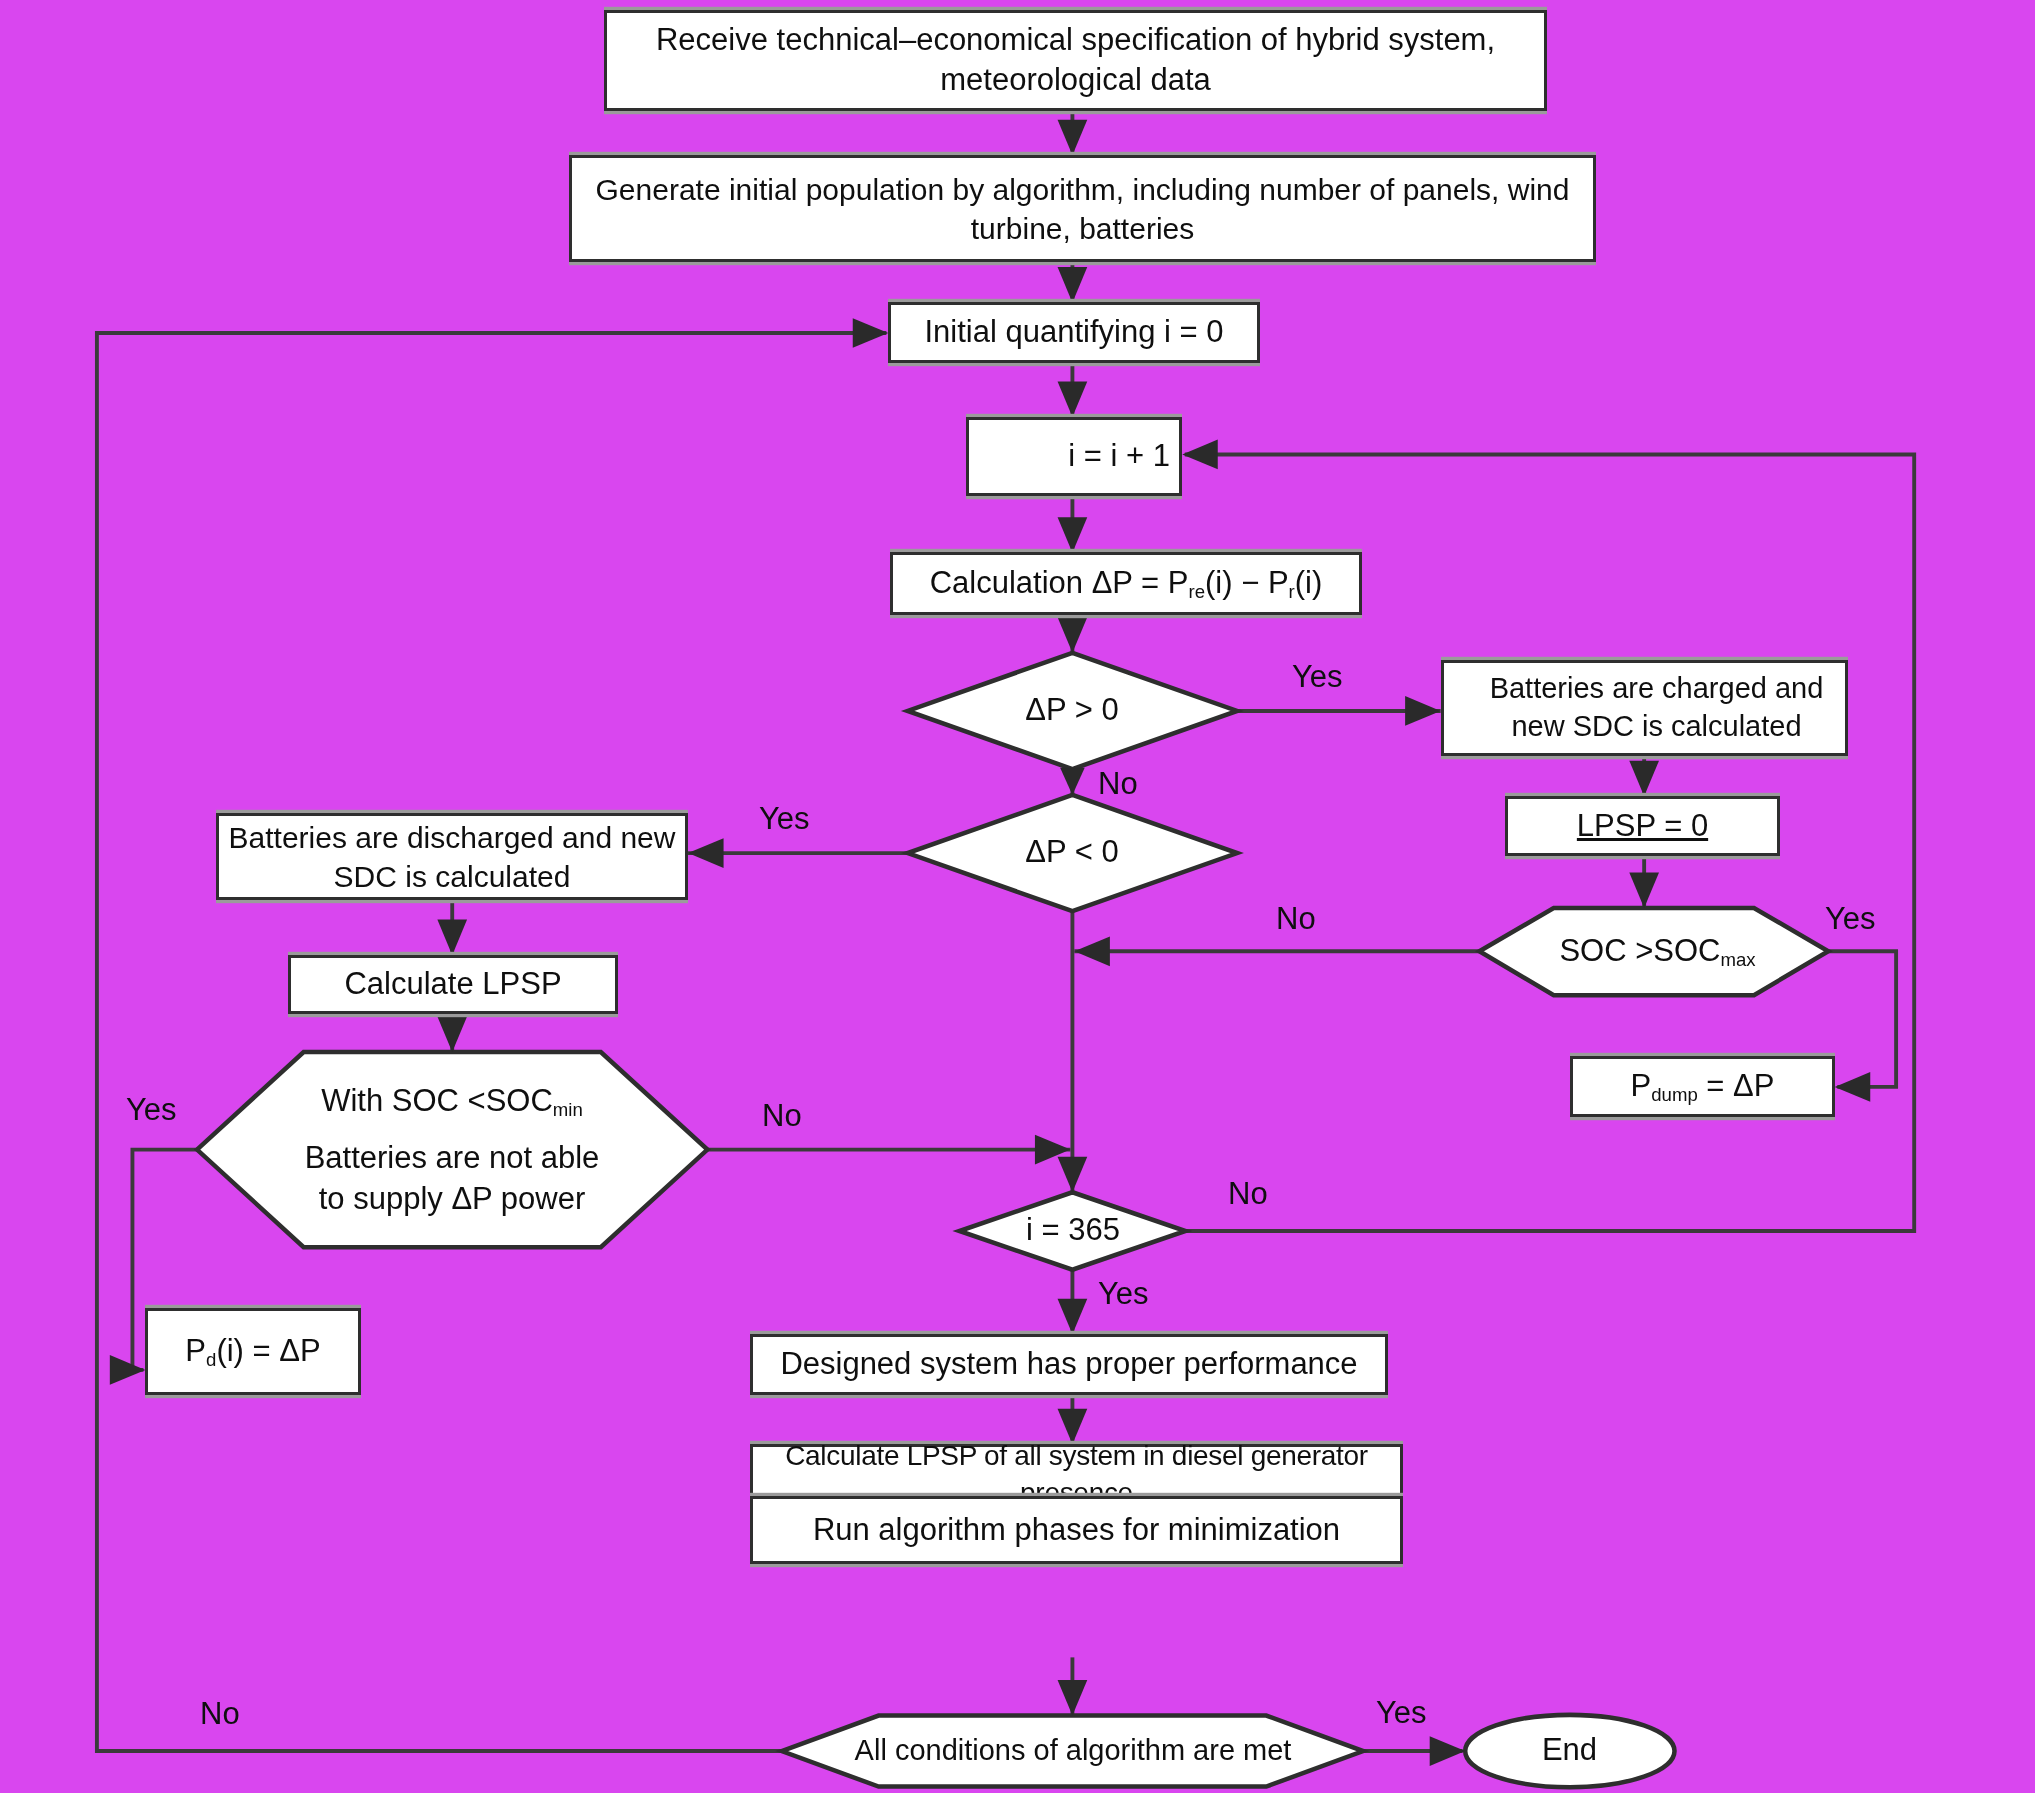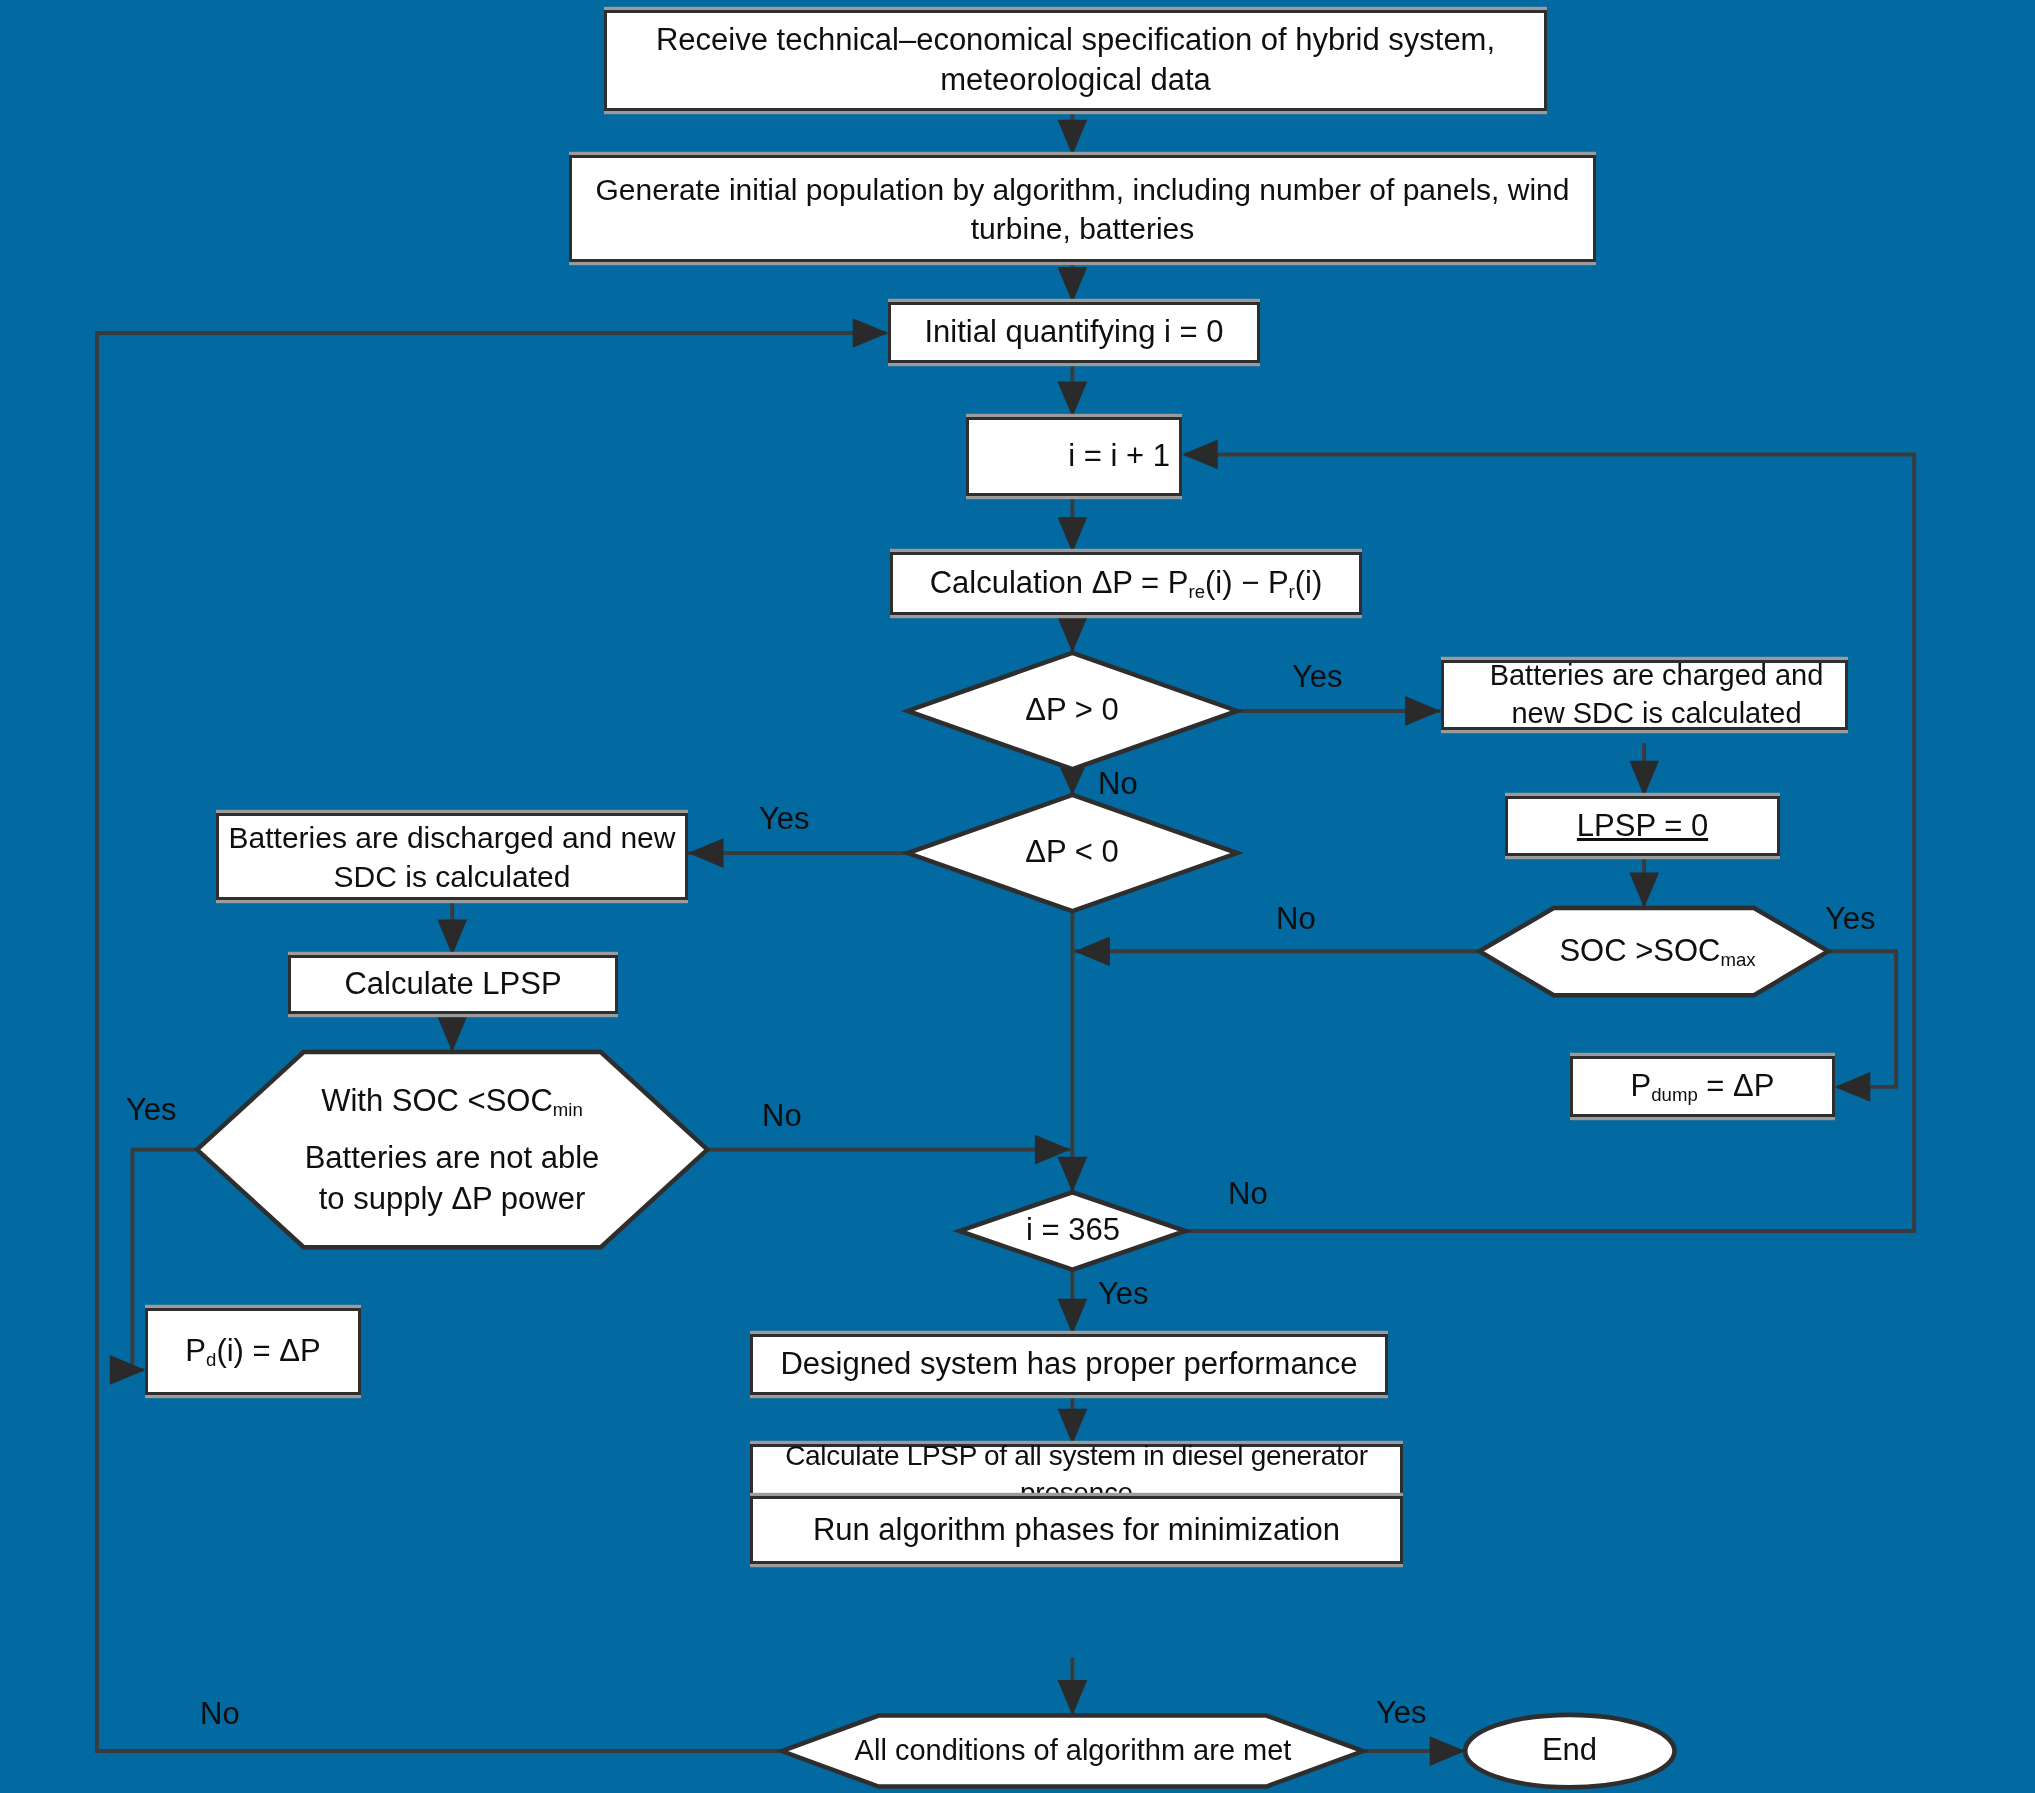--- a/index.html
+++ b/index.html
@@ -1,21 +1,21 @@
 <!DOCTYPE html>
 <html style="font-size:10.3px"><head>
 <meta charset="utf-8">
 <title>Flowchart</title>
 <style>
   html,body{margin:0;padding:0;background:#ffffff;}
   #canvas{
     position:relative;
     width:2035px;
     height:1794px;
-    background:#0369a1;
+    background:#d946ef;
     font-family:"Liberation Sans", sans-serif;
     color:#0f0f0f;
   }
   #wires{position:absolute;left:0;top:0;width:2035px;height:1794px;}
   .node{
     position:absolute;
     display:flex;
     flex-direction:column;
     align-items:center;
     justify-content:center;
@@ -134,21 +134,21 @@
     </div>
 
   <div class="node f48" style="left:966px;top:417px;width:216px;height:79px;align-items:flex-end;">
       <span>i = i + 1</span>
     </div>
 
   <div class="node f48" style="left:846px;top:552px;width:472px;height:63px;margin-left:44px;">
       <span><span>Calculation ΔP = P</span><sub>re</sub><span>(i) − P</span><sub>r</sub><span>(i)</span></span>
     </div>
 
-  <div class="node f45" style="left:1441px;top:660px;width:407px;height:70px;padding-left:33px;">
+  <div class="node f45" style="left:1441px;top:660px;width:407px;height:96px;padding-left:33px;">
       <span>Batteries are charged and new SDC is calculated</span>
     </div>
 
   <div class="node f48" style="left:1505px;top:796px;width:275px;height:60px;text-decoration:underline;">
       <span>LPSP = 0</span>
     </div>
 
   <div class="node f48" style="left:1570px;top:1056px;width:265px;height:61px;">
       <span><span>P</span><sub>dump</sub><span> = ΔP</span></span>
     </div>

